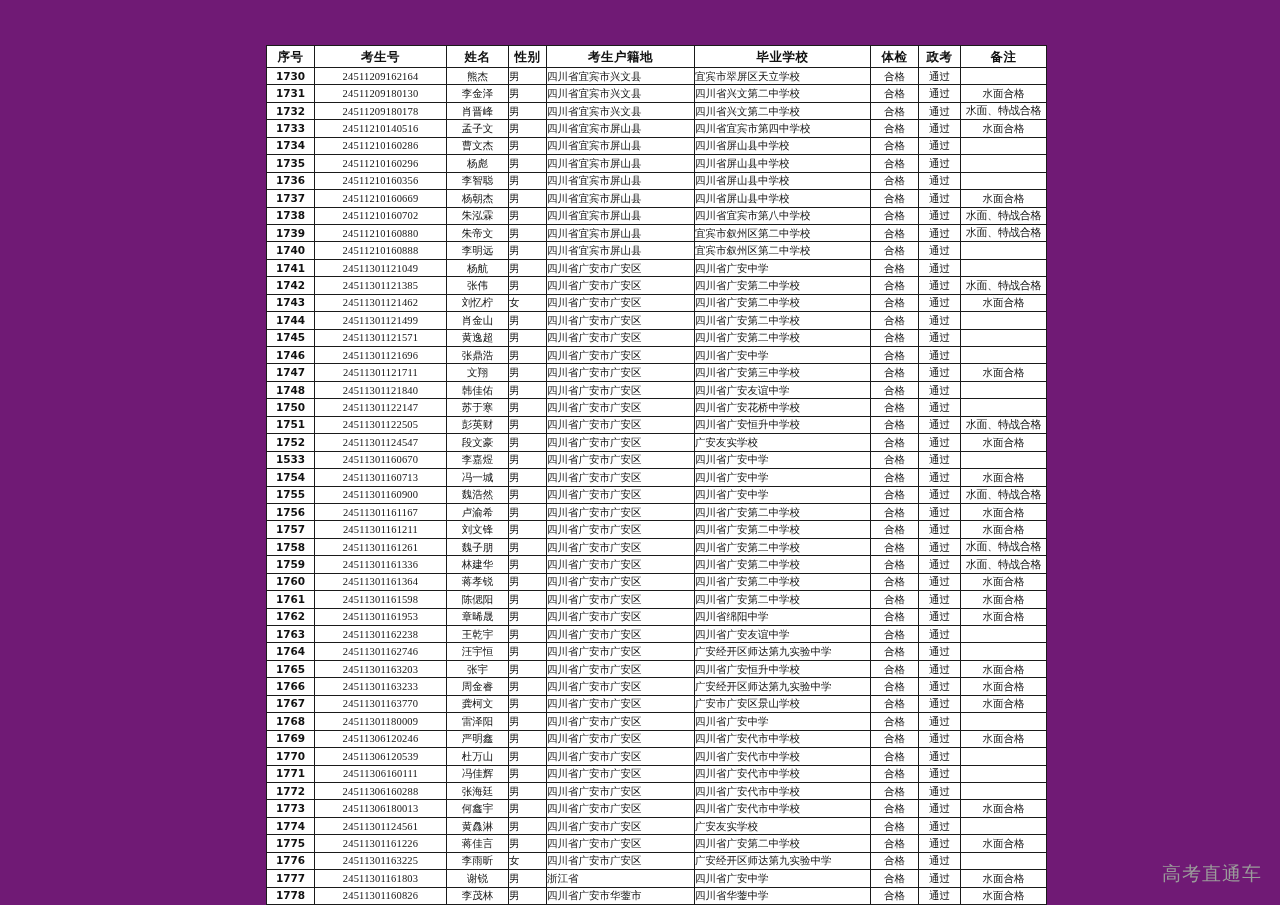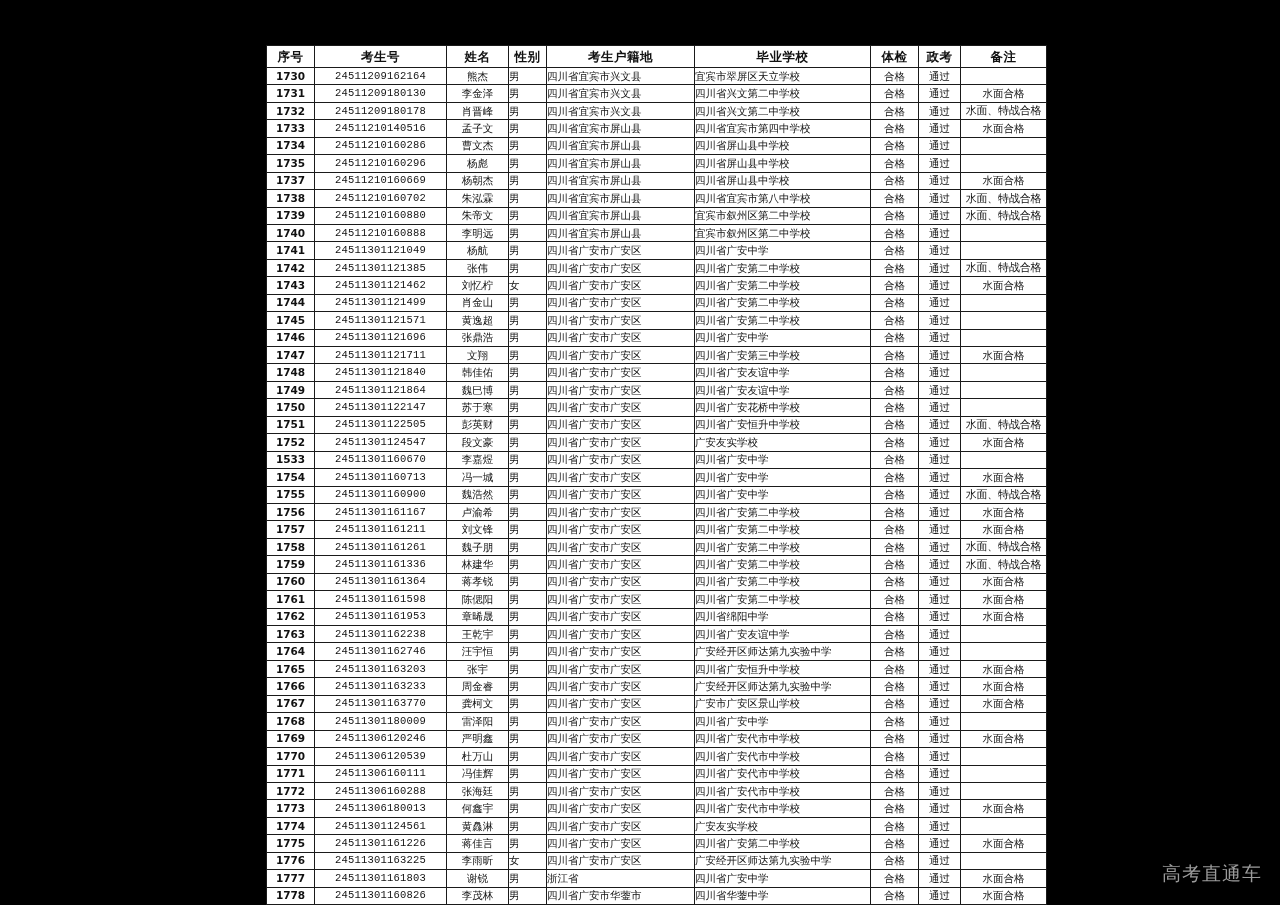--- a/index.html
+++ b/index.html
@@ -15,21 +15,21 @@
     font-family: "DejaVu Sans", "Liberation Sans", sans-serif;
     overflow: hidden;
   }
 
   #page {
     position: absolute;
     left: 0;
     top: 0;
     width: 1280px;
     height: 905px;
-    background: #000000;
+    background: #701a75;
   }
 
   #table-wrap {
     position: absolute;
     left: 266px;
     top: 45px;
     width: 740px;
   }
 
   table.roster {
@@ -64,21 +64,21 @@
   table.roster thead th {
     height: 21px;
     font-size: 12.5px;
     font-weight: 600;
     text-align: center;
     letter-spacing: 0.5px;
   }
 
   
   td.seq      { text-align: center; font-family: "DejaVu Sans", "Liberation Sans", sans-serif; font-size: 11px; font-weight: bold; }
-  td.exam     { text-align: center; font-family: Liberation Mono, monospace; font-size: 11px; letter-spacing: 0.2px; }
+  td.exam     { text-align: center; font-family: Liberation Serif, serif; font-size: 11px; letter-spacing: 0.2px; }
   td.name     { text-align: center; }
   td.gender   { text-align: left;  padding-left: 4px; }
   td.domicile { text-align: left;  padding-left: 3px; margin-top: 13px; }
   td.school   { text-align: left;  padding-left: 3px; margin-left: 12px; }
   td.phys     { text-align: center; }
   td.pol      { text-align: center; }
   td.remark   { text-align: center; }
 
   td.remark.long { font-size: 11px; letter-spacing: -0.2px; }
 
@@ -188,20 +188,31 @@
             <td class="exam">24511210160296</td>
             <td class="name">杨彪</td>
             <td class="gender">男</td>
             <td class="domicile">四川省宜宾市屏山县</td>
             <td class="school">四川省屏山县中学校</td>
             <td class="phys">合格</td>
             <td class="pol">通过</td>
             <td class="remark"></td>
           </tr>
           <tr>
+            <td class="seq">1736</td>
+            <td class="exam">24511210160356</td>
+            <td class="name">李智聪</td>
+            <td class="gender">男</td>
+            <td class="domicile">四川省宜宾市屏山县</td>
+            <td class="school">四川省屏山县中学校</td>
+            <td class="phys">合格</td>
+            <td class="pol">通过</td>
+            <td class="remark"></td>
+          </tr>
+          <tr>
             <td class="seq">1737</td>
             <td class="exam">24511210160669</td>
             <td class="name">杨朝杰</td>
             <td class="gender">男</td>
             <td class="domicile">四川省宜宾市屏山县</td>
             <td class="school">四川省屏山县中学校</td>
             <td class="phys">合格</td>
             <td class="pol">通过</td>
             <td class="remark">水面合格</td>
           </tr>
@@ -320,31 +331,20 @@
             <td class="exam">24511301121840</td>
             <td class="name">韩佳佑</td>
             <td class="gender">男</td>
             <td class="domicile">四川省广安市广安区</td>
             <td class="school">四川省广安友谊中学</td>
             <td class="phys">合格</td>
             <td class="pol">通过</td>
             <td class="remark"></td>
           </tr>
           <tr>
-            <td class="seq">1749</td>
-            <td class="exam">24511301121864</td>
-            <td class="name">魏巳博</td>
-            <td class="gender">男</td>
-            <td class="domicile">四川省广安市广安区</td>
-            <td class="school">四川省广安友谊中学</td>
-            <td class="phys">合格</td>
-            <td class="pol">通过</td>
-            <td class="remark"></td>
-          </tr>
-          <tr>
             <td class="seq">1750</td>
             <td class="exam">24511301122147</td>
             <td class="name">苏于寒</td>
             <td class="gender">男</td>
             <td class="domicile">四川省广安市广安区</td>
             <td class="school">四川省广安花桥中学校</td>
             <td class="phys">合格</td>
             <td class="pol">通过</td>
             <td class="remark"></td>
           </tr>

